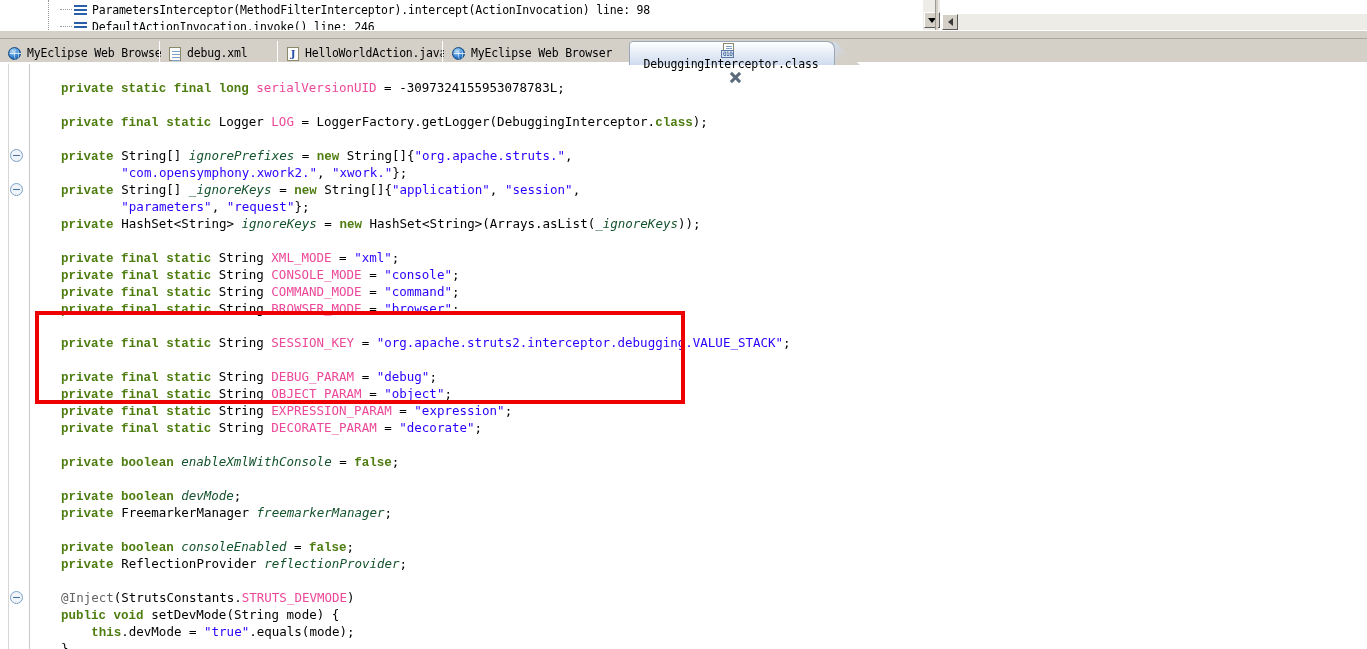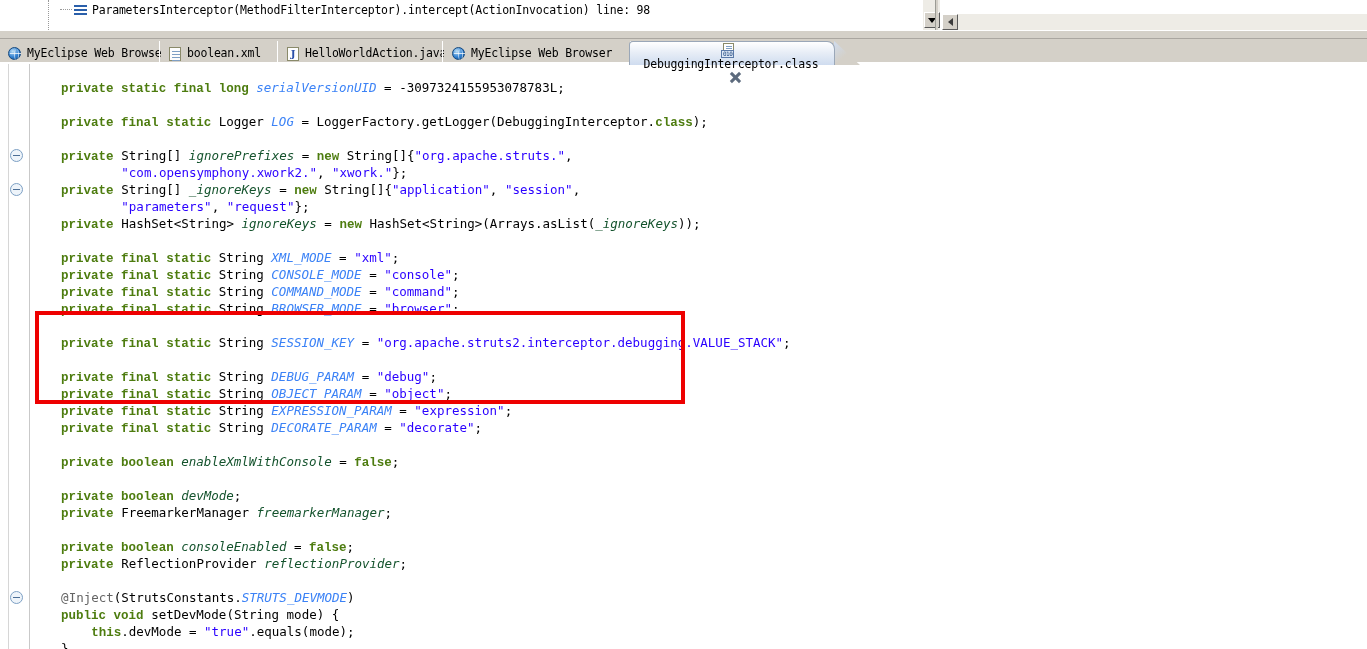--- a/index.html
+++ b/index.html
@@ -298,21 +298,21 @@
     font-family: "DejaVu Sans Mono", monospace;
     font-size: 12.5px;
     line-height: 17px;
     white-space: pre;
     color: #000000;
     padding-top: 15px;
   }
   .ln { height: 17px; white-space: pre; }
   .kw   { color: #4d7c0f; font-weight: bold; font-family: Liberation Mono, monospace; }
   .fld  { color: #14532d; font-style: italic; }
-  .sfld { color: #3b82f6; font-style: italic; }
+  .sfld { color: #ec4899; }
   .str  { color: #2a00ff; }
   .ann  { color: #646464; }
   .pln  { color: #000000; }
 
   
   #red-box {
     position: absolute;
     left: 35px; top: 247px;
     width: 650px; height: 93px;
     border: 4px solid #ee0000;
@@ -394,20 +394,29 @@
       <div class="stack-row" style="top:1px;">
         <span class="stack-dots"></span>
         <span class="frame-icon">
             <i></i>
             <i></i>
             <i></i>
           </span>
         <span class="stack-text">ParametersInterceptor(MethodFilterInterceptor).intercept(ActionInvocation) line: 98</span>
       </div>
 
+      <div class="stack-row" style="top:18px;">
+        <span class="stack-dots"></span>
+        <span class="frame-icon">
+            <i></i>
+            <i></i>
+            <i></i>
+          </span>
+        <span class="stack-text">DefaultActionInvocation.invoke() line: 246</span>
+      </div>
     </div>
 
     <div id="stack-vscroll">
       <div class="track"></div>
       <div class="scroll-btn">
         <span class="arrow-down"></span>
       </div>
     </div>
 
     <div id="stack-panel-sep"></div>
@@ -423,21 +432,21 @@
 
   <div id="tabbar">
 
     <div class="tab inactive" style="left:0px; width:160px;">
       <span class="tab-icon ic-globe"></span>
       <span>MyEclipse Web Browser</span>
     </div>
 
     <div class="tab inactive" style="left:161px; width:117px;">
       <span class="tab-icon ic-doc"></span>
-      <span>boolean.xml</span>
+      <span>debug.xml</span>
     </div>
 
     <div class="tab inactive" style="left:279px; width:164px;">
       <span class="tab-icon ic-java">
           <span>J</span>
         </span>
       <span>HelloWorldAction.java</span>
     </div>
 
     <div class="tab inactive" style="left:444px; width:187px;">

